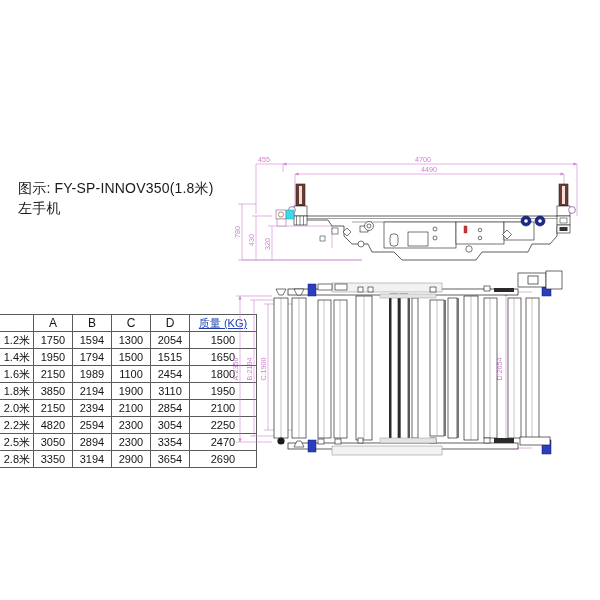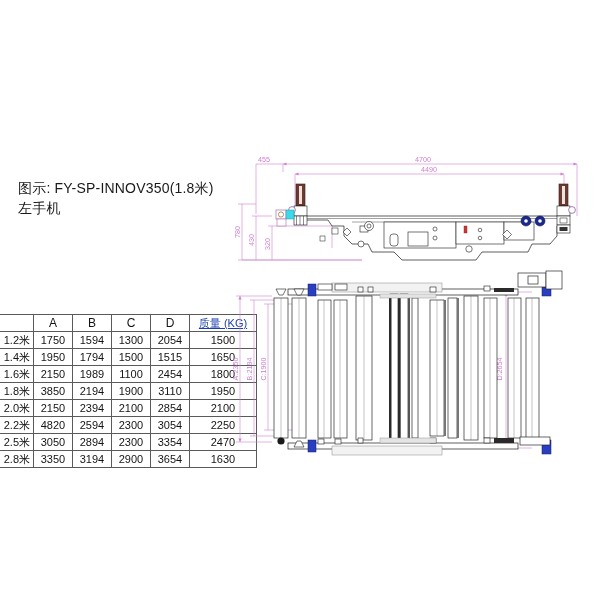--- a/index.html
+++ b/index.html
@@ -166,21 +166,21 @@
         <td class="col-v">2300</td>
         <td class="col-v">3354</td>
         <td class="col-w">2470</td>
       </tr>
       <tr>
         <td class="col-size">2.8米</td>
         <td class="col-v">3350</td>
         <td class="col-v">3194</td>
         <td class="col-v">2900</td>
         <td class="col-v">3654</td>
-        <td class="col-w">1630</td>
+        <td class="col-w">2690</td>
       </tr>
     </tbody>
   </table>
 
   <div class="drawing">
     <svg width="368" height="340" viewBox="0 0 368 340" xmlns="http://www.w3.org/2000/svg">
 
       <g>
 
         <g stroke="#cf7fd0" stroke-width="0.6" fill="none">

